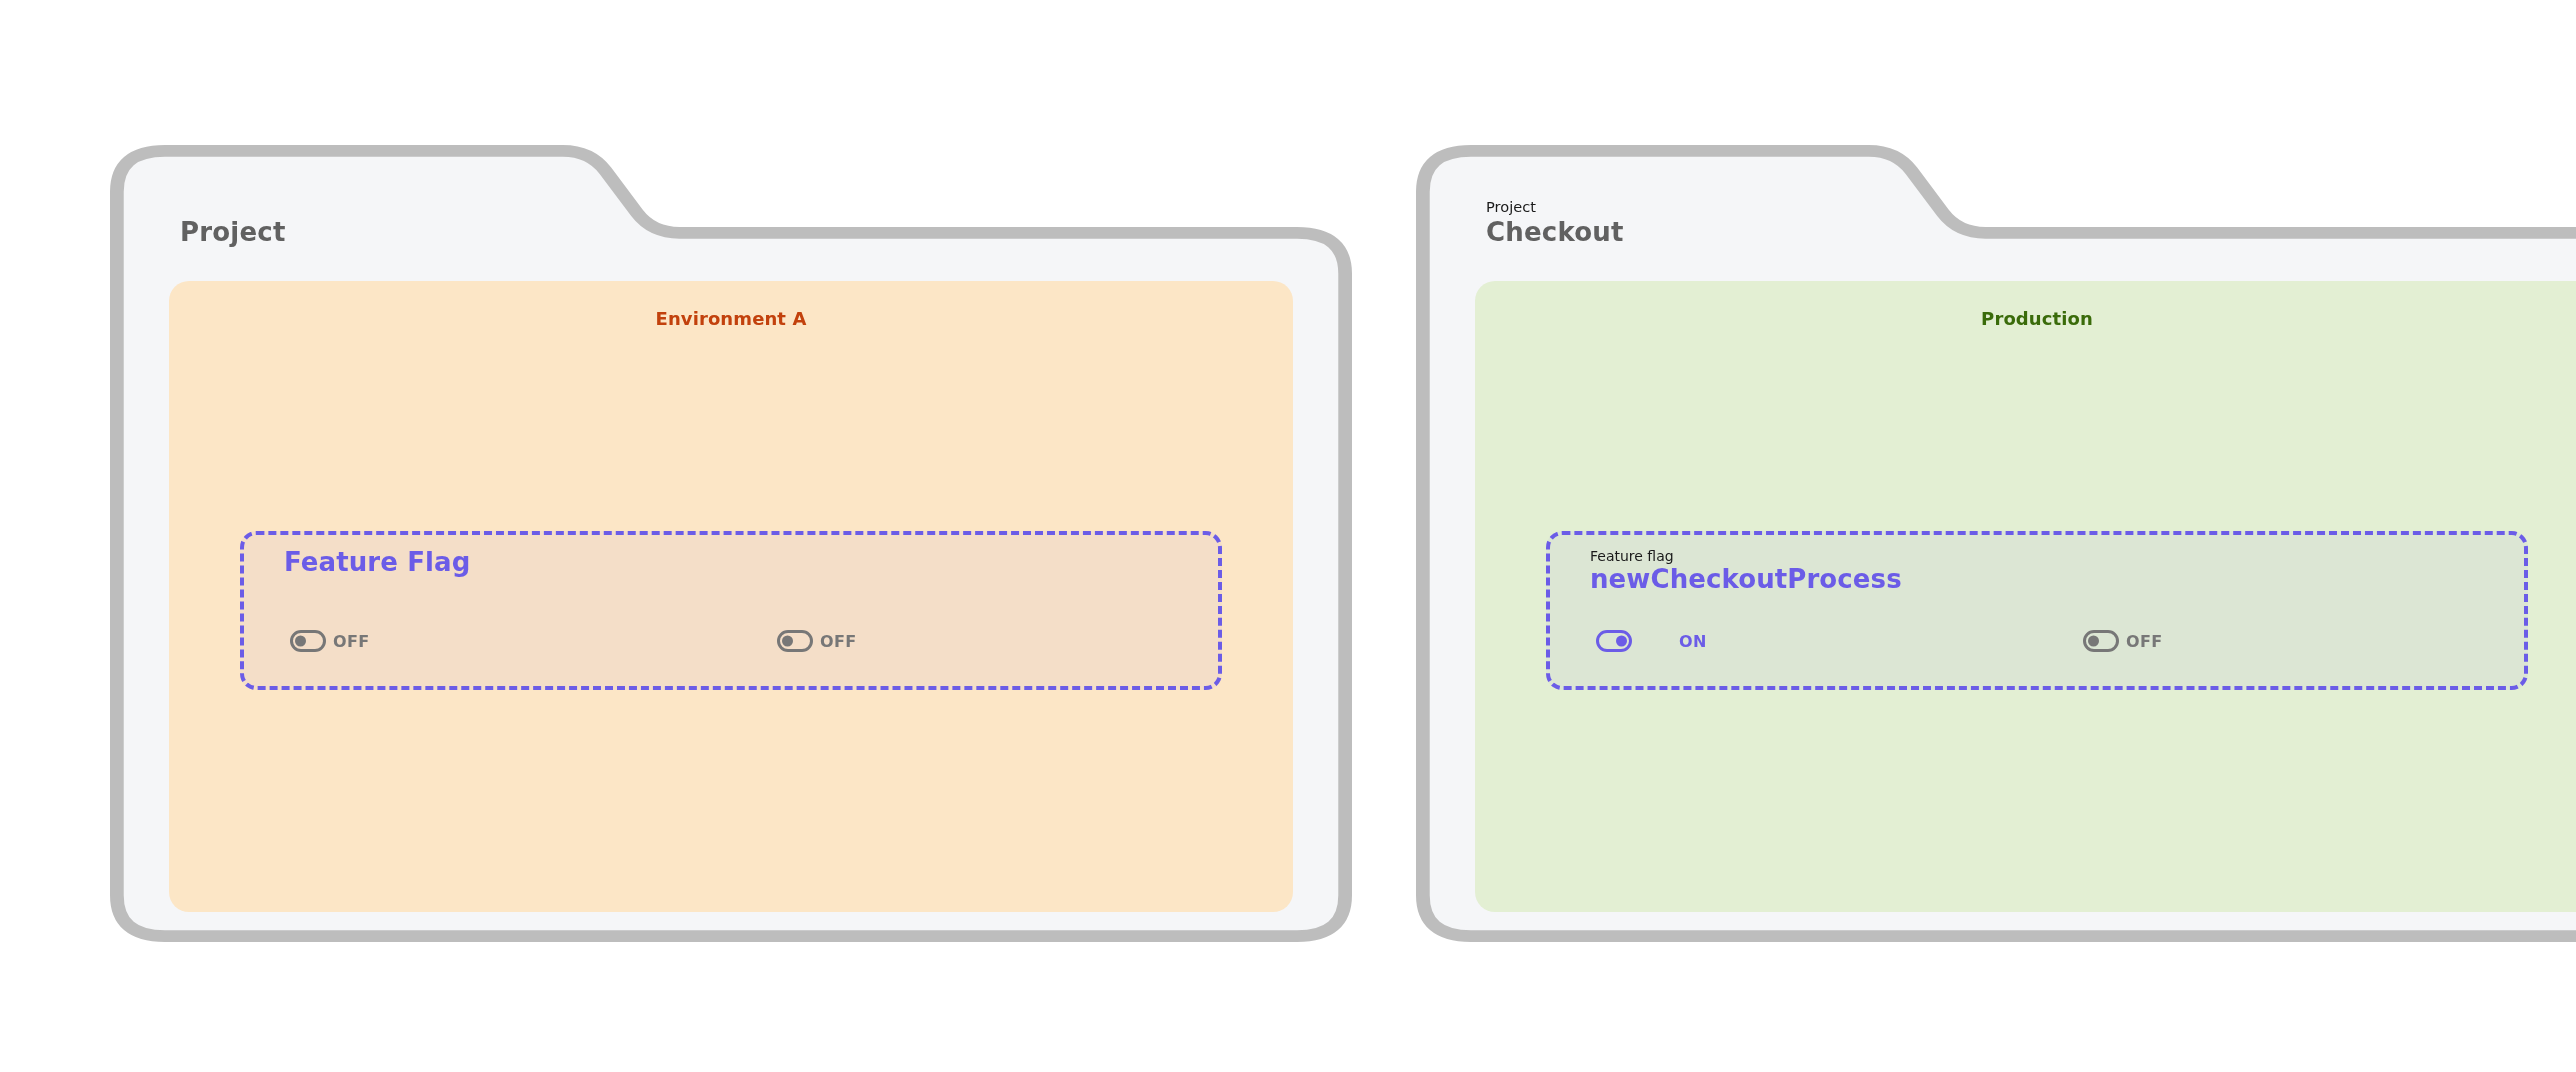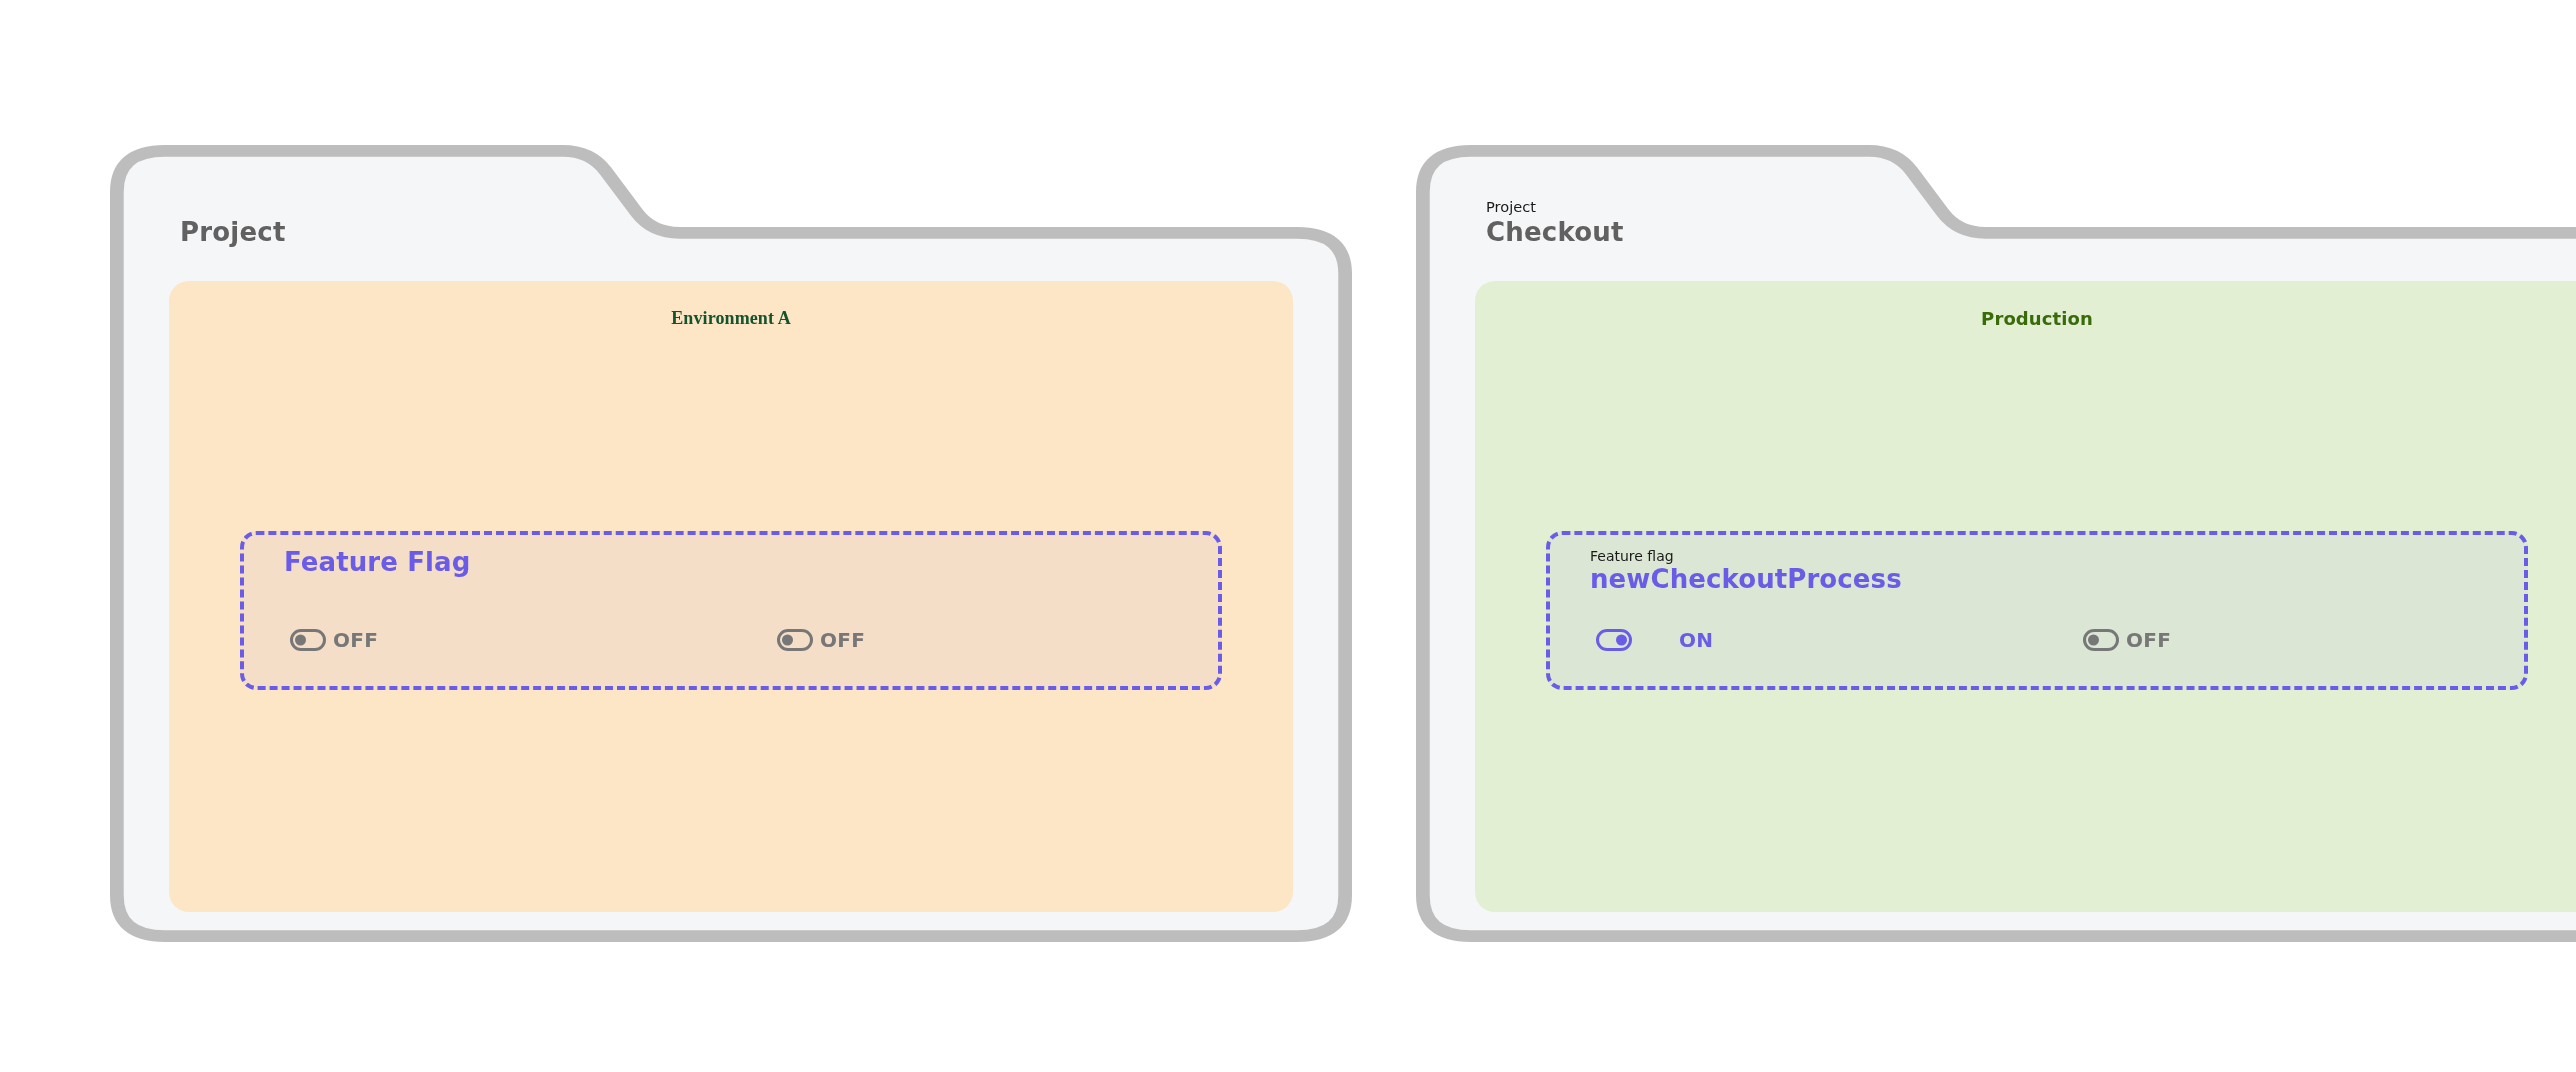--- a/index.html
+++ b/index.html
@@ -86,21 +86,21 @@
   .env-dev  { background: #FCE6C6; }
   .env-prod { background: #E3EFD3; }
 
   .env-title {
     text-align: center;
     font-size: 18px;
     font-weight: bold;
     letter-spacing: 0.1px;
     font-family: "DejaVu Sans", sans-serif;
   }
-  .env-dev  .env-title { color: #14532d; font-family: Liberation Serif, serif; }
+  .env-dev  .env-title { color: #c2410c; }
   .env-prod .env-title { color: #3A6B0A; }
 
   
   .flag-band {
     position: absolute;
     left: 130px;
     right: 130px;
     top: 386px;
     height: 159px;
     border: 4.1px dashed #6B5CE7;
@@ -171,21 +171,21 @@
   }
   .switch.on {
     border-color: #6B5CE7;
   }
   .switch.on .knob {
     background: #6B5CE7;
     left: auto;
     right: 1.8px;
   }
   .switch-label {
-    font-size: 20px;
+    font-size: 16px;
     font-weight: bold;
     color: #777777;
     letter-spacing: 0.3px;
     font-family: "DejaVu Sans", sans-serif;
   }
   .switch-label.on { color: #6B5CE7; margin-left: 40px; }
 </style>
 </head>
 <body>
 

